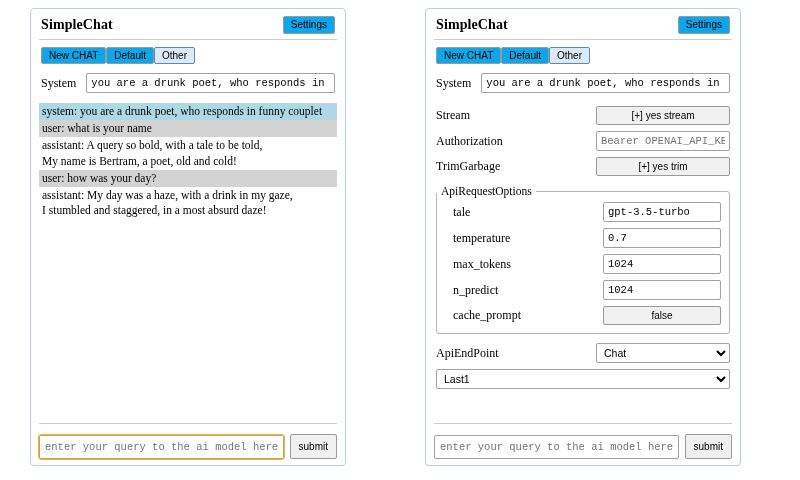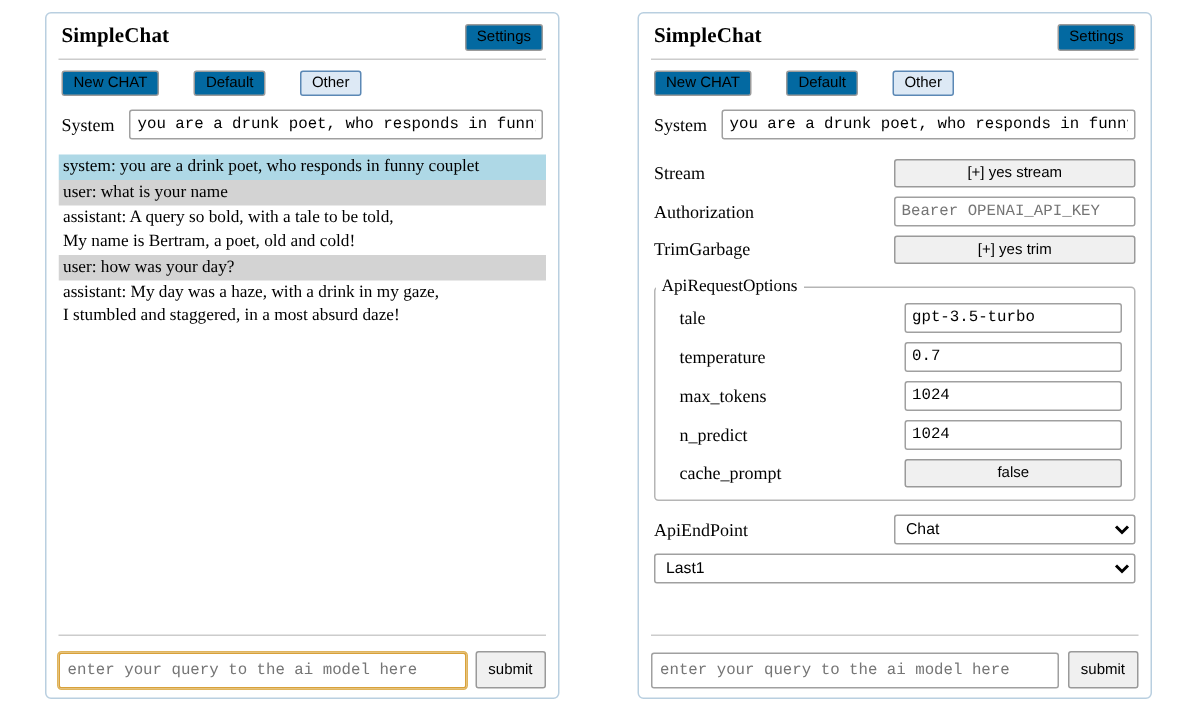--- a/index.html
+++ b/index.html
@@ -16,21 +16,21 @@
     overflow: hidden;
   }
   .stage {
     position: relative;
     width: 800px;
     height: 480px;
   }
   .panel {
     position: absolute;
     top: 8px;
-    width: 343px;
+    width: 316px;
     height: 458px;
     background: #ffffff;
     border: 1px solid #b9cfe0;
     border-radius: 4px;
     box-sizing: border-box;
     padding: 6px 8px;
     display: flex;
     flex-direction: column;
   }
   .panel-left { left: 30px; }
@@ -46,36 +46,36 @@
   }
   .apptitle {
     font-family: "Liberation Serif", serif;
     font-weight: bold;
     font-size: 14px;
     letter-spacing: 0.1px;
   }
   .btn {
     font-family: "Liberation Sans", sans-serif;
     font-size: 10px;
-    background: #0369a1;
+    background: #0ea5e9;
     border: 1px solid #9a9a9a;
     border-radius: 2px;
     padding: 2px 7px;
     color: #000;
     line-height: 1.15;
     cursor: pointer;
   }
   .btn.sel {
     background: #dde9f5;
     border-color: #5b88b5;
   }
 
   .toolrow {
     display: flex;
-    gap: 23px;
+    gap: 0;
     padding: 7px 2px 7px 2px;
   }
 
   
   .sysrow {
     display: flex;
     align-items: center;
     gap: 10px;
     padding: 2px 2px 8px 2px;
   }
@@ -228,21 +228,21 @@
       <button class="btn">Default</button>
       <button class="btn sel">Other</button>
     </div>
 
     <div class="sysrow">
       <span class="lbl">System</span>
       <input class="textfield" type="text" value="you are a drunk poet, who responds in funny couplet" style="">
     </div>
 
     <div class="chat">
-      <div class="msg system">system: you are a drink poet, who responds in funny couplet</div>
+      <div class="msg system">system: you are a drunk poet, who responds in funny couplet</div>
       <div class="msg user">user: what is your name</div>
       <div class="msg assistant">assistant: A query so bold, with a tale to be told,
 My name is Bertram, a poet, old and cold!</div>
       <div class="msg user">user: how was your day?</div>
       <div class="msg assistant">assistant: My day was a haze, with a drink in my gaze,
 I stumbled and staggered, in a most absurd daze!</div>
     </div>
 
     <div class="querybar">
       <input class="queryinput focus" type="text" placeholder="enter your query to the ai model here" style="">

